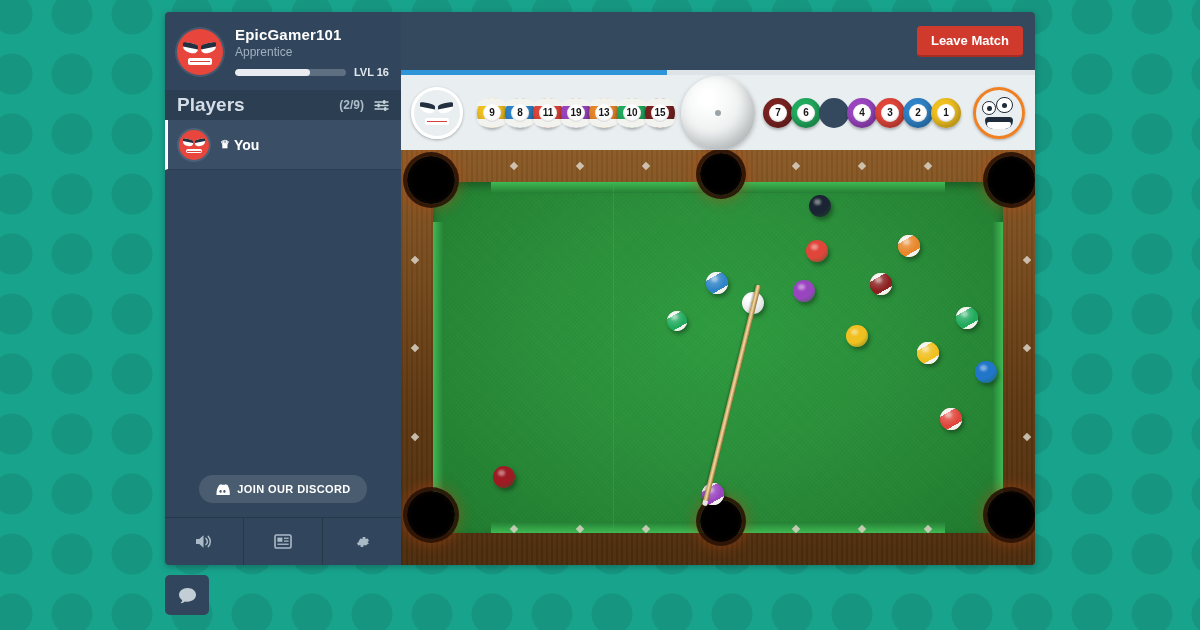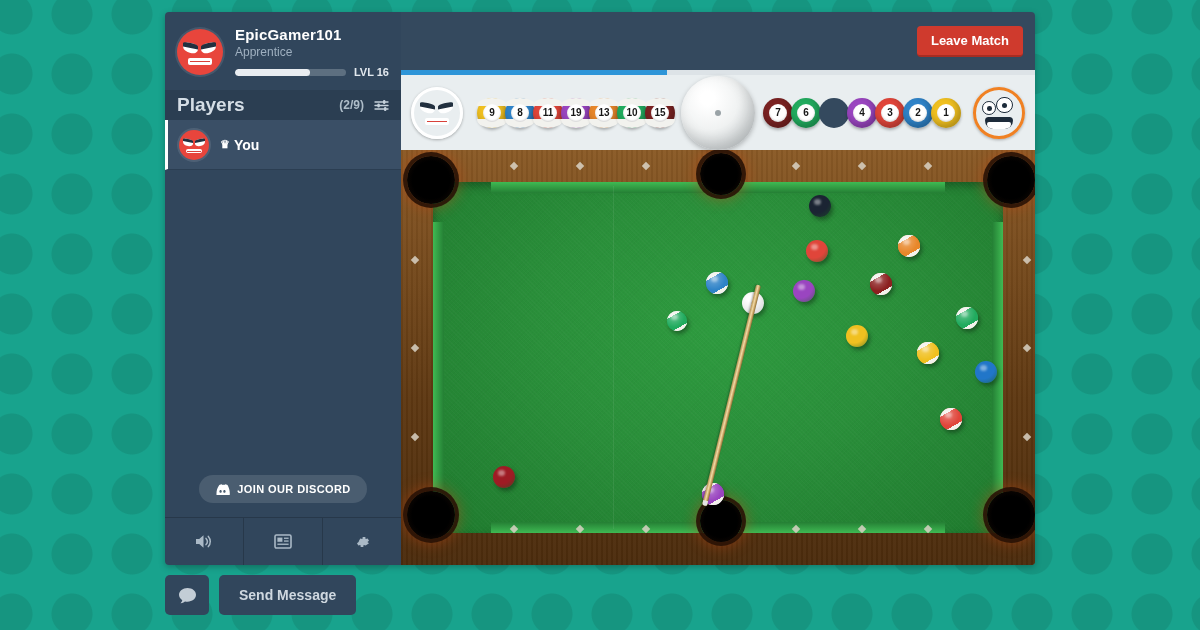--- a/index.html
+++ b/index.html
@@ -783,14 +783,13 @@
     </div>
   </div>
 </div>
 
 <div id="chat-bar">
   <button class="chat-icon-btn">
     <svg width="19" height="17" viewBox="0 0 19 17">
       <path fill="#c3cdd6" d="M9.5 1C4.8 1 1 4 1 7.8c0 2.2 1.3 4.2 3.3 5.4-.2.9-.8 2.1-1.8 3 0 0 2.6-.3 4.5-1.8.8.2 1.6.3 2.5.3 4.7 0 8.5-3 8.5-6.9S14.2 1 9.5 1z"></path>
     </svg>
   </button>
-  <button class="send-msg-btn">Send Message</button>
 </div>
 
 </body></html>

